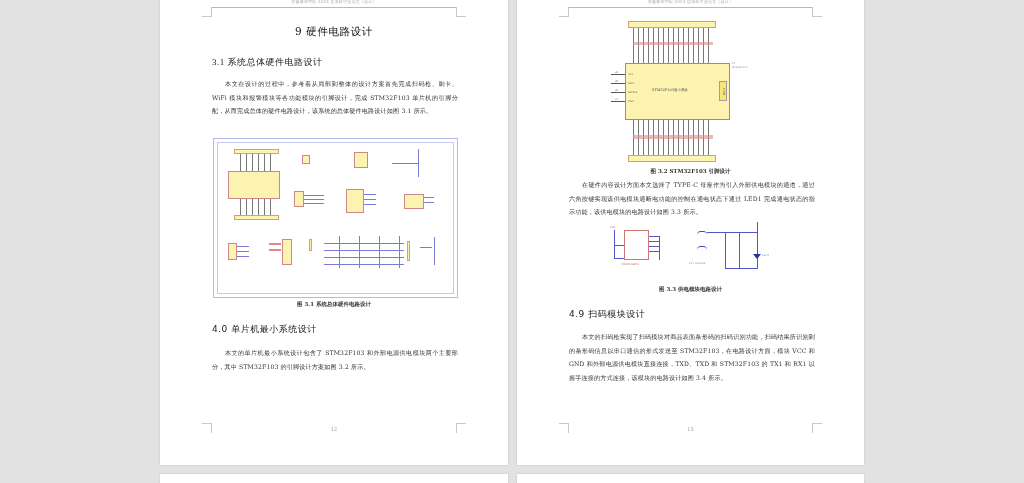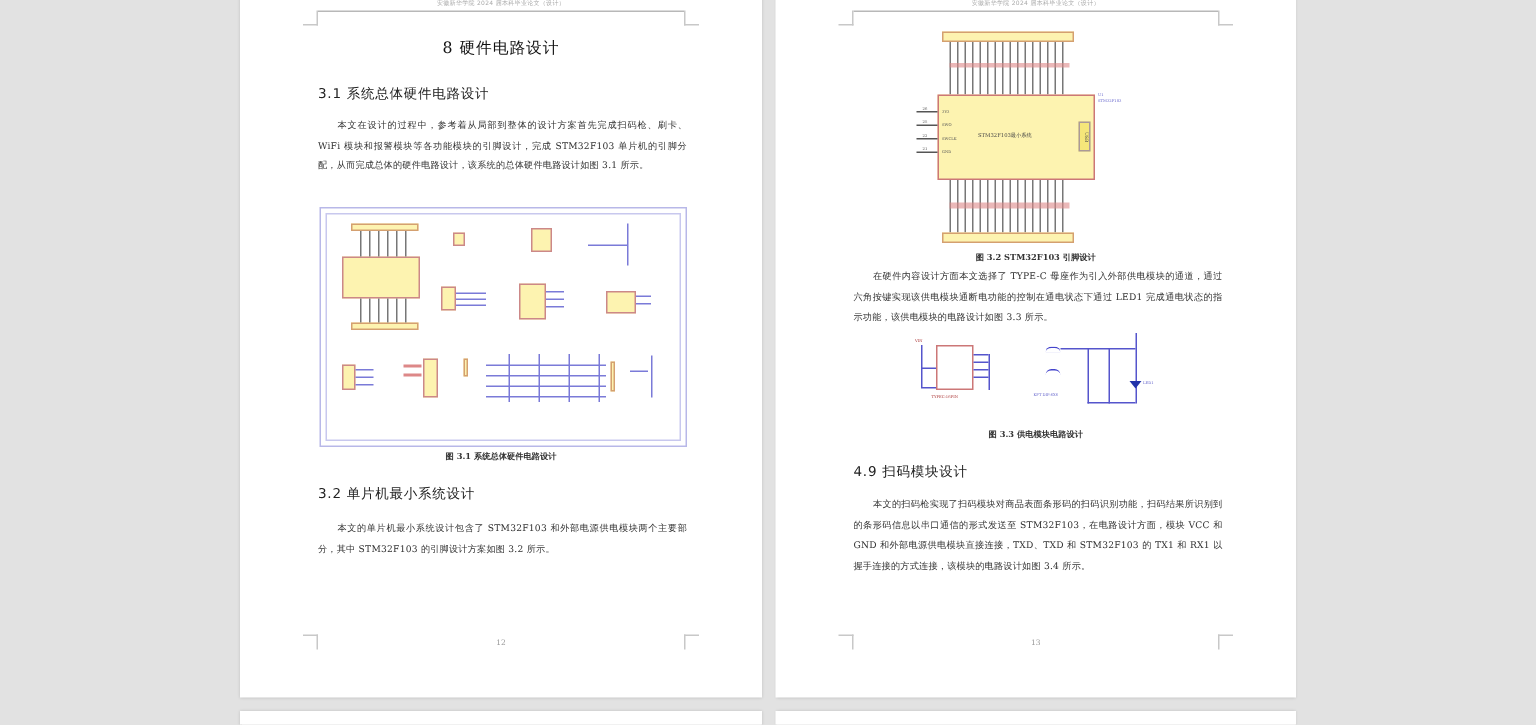--- a/index.html
+++ b/index.html
@@ -45,22 +45,22 @@
 </style>
 </head>
 <body>
 
 <div class="page" id="page-left">
   <div class="hdr">安徽新华学院 2024 届本科毕业论文（设计）</div>
   <div class="hdr-line" style="left:52px; right:52px;"></div>
   <div class="corner c-tl" style="left:42px; top:17px;"></div>
   <div class="corner c-tr" style="right:42px; top:17px;"></div>
 
-  <div class="chap" style="top:35px;">8  硬件电路设计</div>
-  <div class="sec" style="left:52px; top:66px;">3.1  系统总体硬件电路设计</div>
+  <div class="chap" style="top:35px;">9  硬件电路设计</div>
+  <div class="sec" style="left:52px; top:66px;font-family:Liberation Serif, serif;">3.1  系统总体硬件电路设计</div>
   <div class="para" style="left:52px; top:87px; width:246px;">本文在设计的过程中，参考着从局部到整体的设计方案首先完成扫码枪、刷卡、 WiFi 模块和报警模块等各功能模块的引脚设计，完成 STM32F103 单片机的引脚分配，从而完成总体的硬件电路设计，该系统的总体硬件电路设计如图 3.1 所示。</div>
 
   <div class="sch" style="left:53px; top:148px; width:245px; height:160px;">
     <div class="sch-inner"></div>
 
     <div class="hdrpin" style="left:20px; top:10px; width:45px; height:5px;"></div>
     <div class="ic" style="left:14px; top:32px; width:52px; height:28px;"></div>
     <div class="hdrpin" style="left:20px; top:76px; width:45px; height:5px;"></div>
     <div class="pin" style="left:26px; top:15px; height:17px;"></div>
       <div class="pin" style="left:32px; top:15px; height:17px;"></div>
@@ -109,21 +109,21 @@
     <div class="wire-v" style="left:145px; top:97px; height:32px;"></div>
     <div class="wire-v" style="left:165px; top:97px; height:32px;"></div>
     <div class="wire-v" style="left:185px; top:97px; height:32px;"></div>
     <div class="hdrpin" style="left:193px; top:102px; width:3px; height:20px;"></div>
 
     <div class="wire-h" style="left:206px; top:108px; width:12px;"></div>
     <div class="wire-v" style="left:220px; top:98px; height:28px;"></div>
   </div>
   <div class="cap" style="top:311px;">图 3.1  系统总体硬件电路设计</div>
 
-  <div class="sec" style="left:52px; top:333px;">3.2  单片机最小系统设计</div>
+  <div class="sec" style="left:52px; top:333px;">4.0  单片机最小系统设计</div>
   <div class="para" style="left:52px; top:356px; width:246px;">本文的单片机最小系统设计包含了 STM32F103 和外部电源供电模块两个主要部分，其中 STM32F103 的引脚设计方案如图 3.2 所示。</div>
 
   <div class="corner c-bl" style="left:42px; top:433px;"></div>
   <div class="corner c-br" style="right:42px; top:433px;"></div>
   <div class="pagenum">12</div>
 </div>
 
 <div class="page" id="page-right">
   <div class="hdr">安徽新华学院 2024 届本科毕业论文（设计）</div>
   <div class="hdr-line" style="left:52px; right:52px;"></div>

